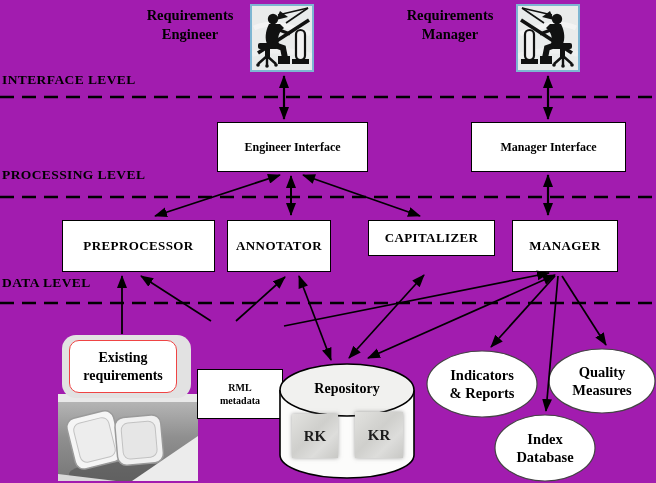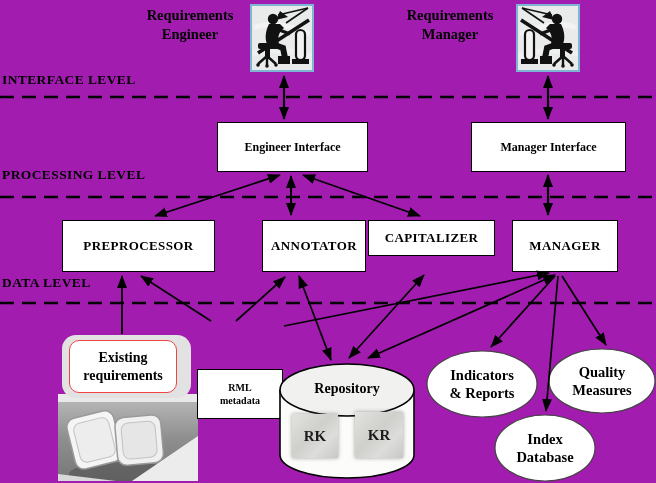--- a/index.html
+++ b/index.html
@@ -103,21 +103,21 @@
   <div class="node iface" style="left:217px;top:122px;width:151px;height:50px;">
     <span>Engineer Interface</span>
   </div>
   <div class="node iface" style="left:471px;top:122px;width:155px;height:50px;text-align:center;">
     <span>Manager Interface</span>
   </div>
 
   <div class="node proc" style="left:62px;top:220px;width:153px;height:52px;">
     <span>PREPROCESSOR</span>
   </div>
-  <div class="node proc" style="left:227px;top:220px;width:104px;height:52px;margin-left:35px;">
+  <div class="node proc" style="left:227px;top:220px;width:104px;height:52px;">
     <span>ANNOTATOR</span>
   </div>
   <div class="node proc" style="left:368px;top:220px;width:127px;height:36px;">
     <span>CAPITALIZER</span>
   </div>
   <div class="node proc" style="left:512px;top:220px;width:106px;height:52px;">
     <span>MANAGER</span>
   </div>
 
   <div class="node two-line" style="left:197px;top:322px;width:86px;height:50px;">

